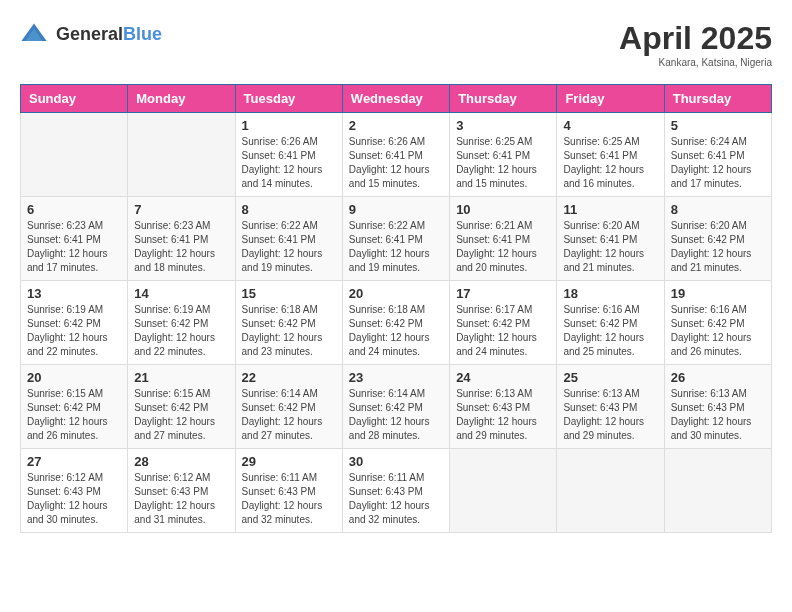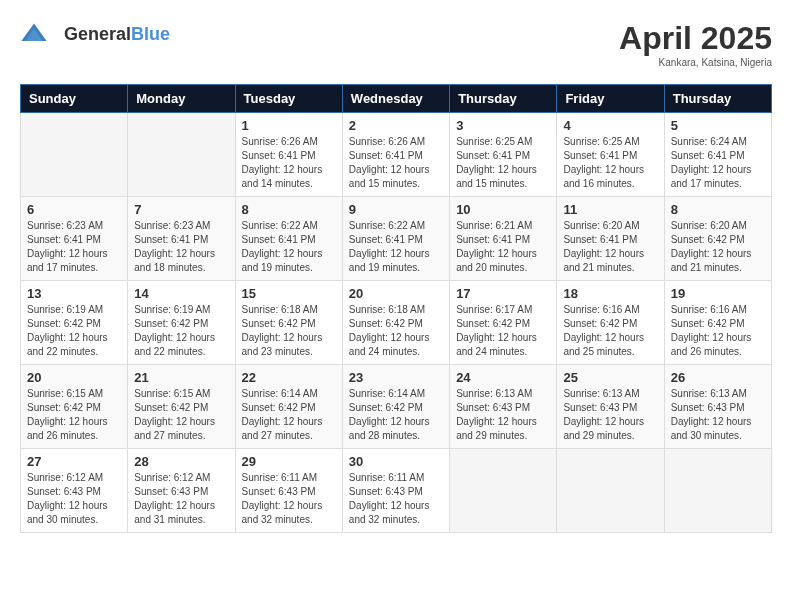--- a/index.html
+++ b/index.html
@@ -12,21 +12,21 @@
     }
     .header {
       display: flex;
       justify-content: space-between;
       align-items: flex-start;
       margin-bottom: 16px;
     }
     .logo {
       display: flex;
       align-items: center;
-      gap: 16px;
+      gap: 8px;
     }
     .logo-text-general {
       font-size: 18px;
       font-weight: bold;
       color: #333;
     }
     .logo-text-blue {
       font-size: 18px;
       font-weight: bold;
       color: #4a90d9;
@@ -46,21 +46,21 @@
     .subtitle {
       font-size: 10px;
       color: #555;
     }
     .calendar {
       width: 100%;
       border-collapse: collapse;
       border: 1px solid #ccc;
     }
     .calendar th {
-      background-color: #0f172a;
+      background-color: #ec4899;
       color: #fff;
       font-size: 13px;
       font-weight: bold;
       padding: 6px 8px;
       text-align: left;
       border: 1px solid #2e6aa8;
     }
     .calendar td {
       vertical-align: top;
       padding: 5px 6px;

